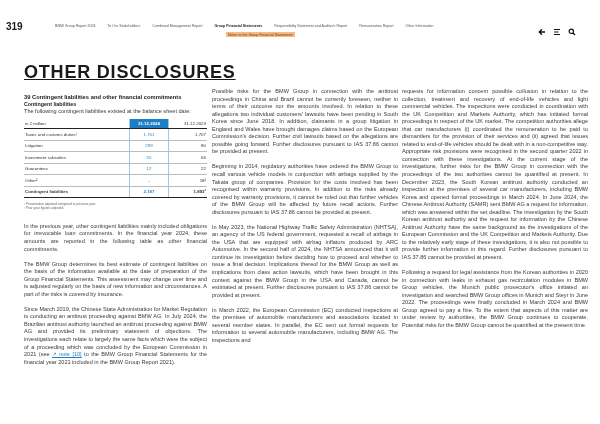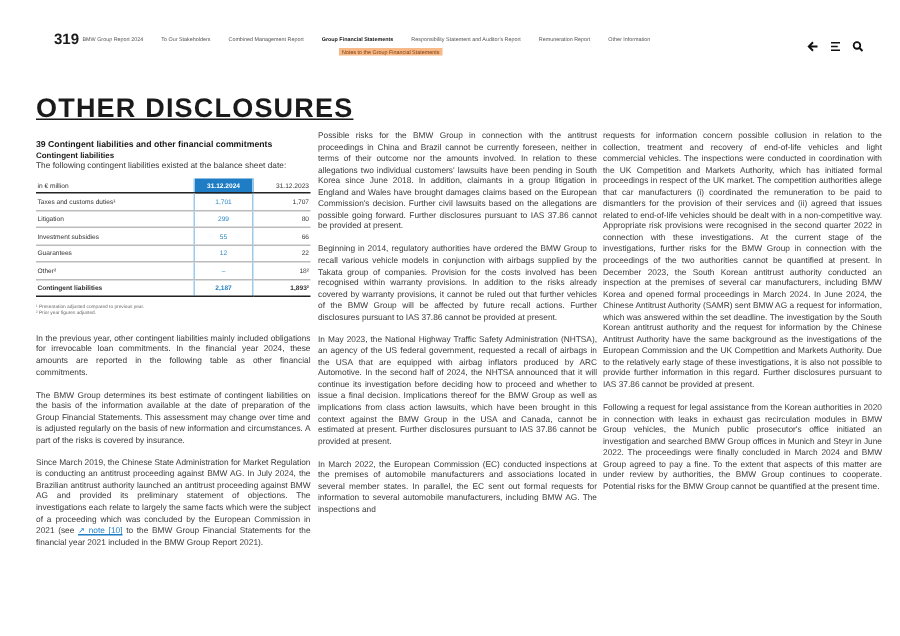--- a/index.html
+++ b/index.html
@@ -2,21 +2,21 @@
 <html><head>
 <meta charset="utf-8">
 <style>
   html, body { margin: 0; padding: 0; }
   body {
     width: 600px; height: 424px; overflow: hidden; background: #ffffff;
     font-family: "Liberation Sans", "DejaVu Sans", sans-serif; color: #262626;
     position: relative;
   }
   .topbar { position: absolute; left: 0; top: 0; width: 600px; height: 40px; }
-  .page-num { position: absolute; left: 36px; top: 21px; font-size: 10px; font-weight: bold; color: #1a1a1a; text-align: right; }
+  .page-num { position: absolute; left: 6px; top: 21px; font-size: 10px; font-weight: bold; color: #1a1a1a; text-align: right; }
   .nav { position: absolute; left: 55px; top: 24px; display: flex; gap: 0; font-size: 3.6px; color: #555; white-space: nowrap; }
   .nav span { margin-right: 12px; }
   .nav .active { font-weight: bold; color: #222; }
   .subnav { position: absolute; left: 226px; top: 32px; font-size: 3.6px; background: #f7b985; color: #7a3a10; padding: 0.5px 2px; }
   .icons { position: absolute; left: 538px; top: 22px; display: flex; gap: 7px; align-items: center; }
   .icon { width: 8px; height: 8px; display: inline-block; }
   h1 { position: absolute; left: 24px; top: 62px; margin: 0; font-size: 18px; font-weight: bold; letter-spacing: 0.8px; color: #1a1a1a; text-decoration: underline; }
   .col { position: absolute; top: 94px; font-size: 5.55px; line-height: 7.55px; text-align: justify; color: #3a3a3a; }
   .col p { margin: 0 0 7.5px 0; }
   .c1 { left: 24px; width: 183px; }

